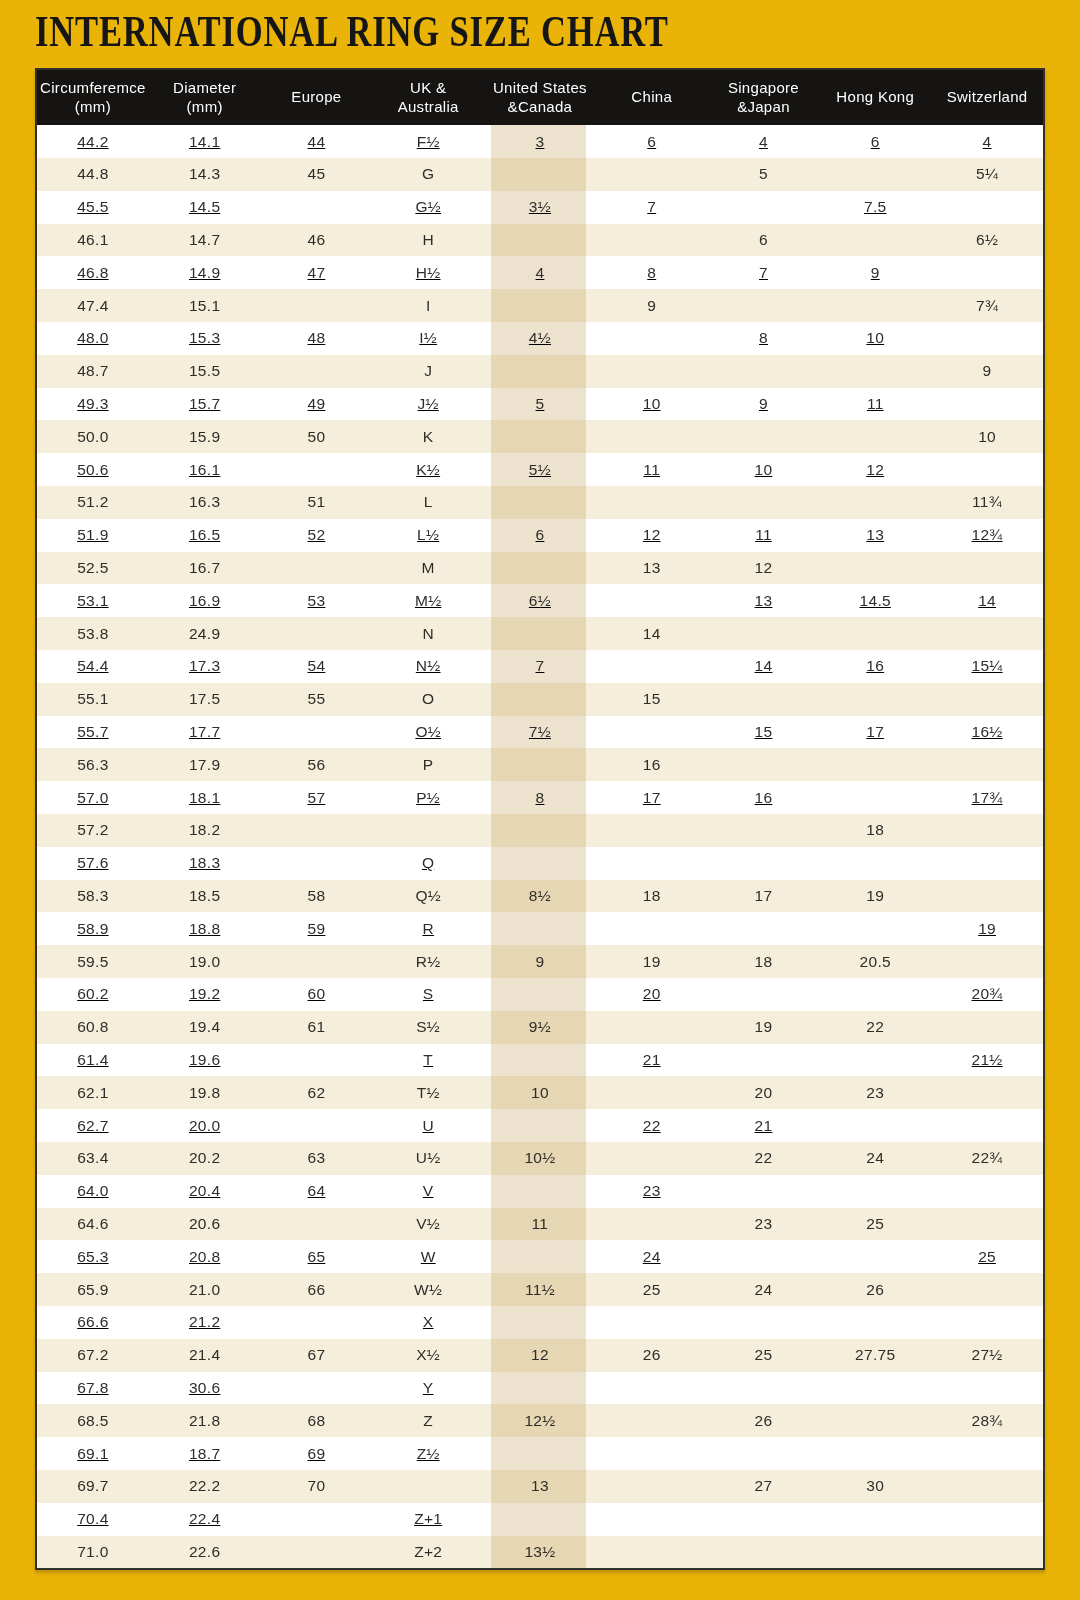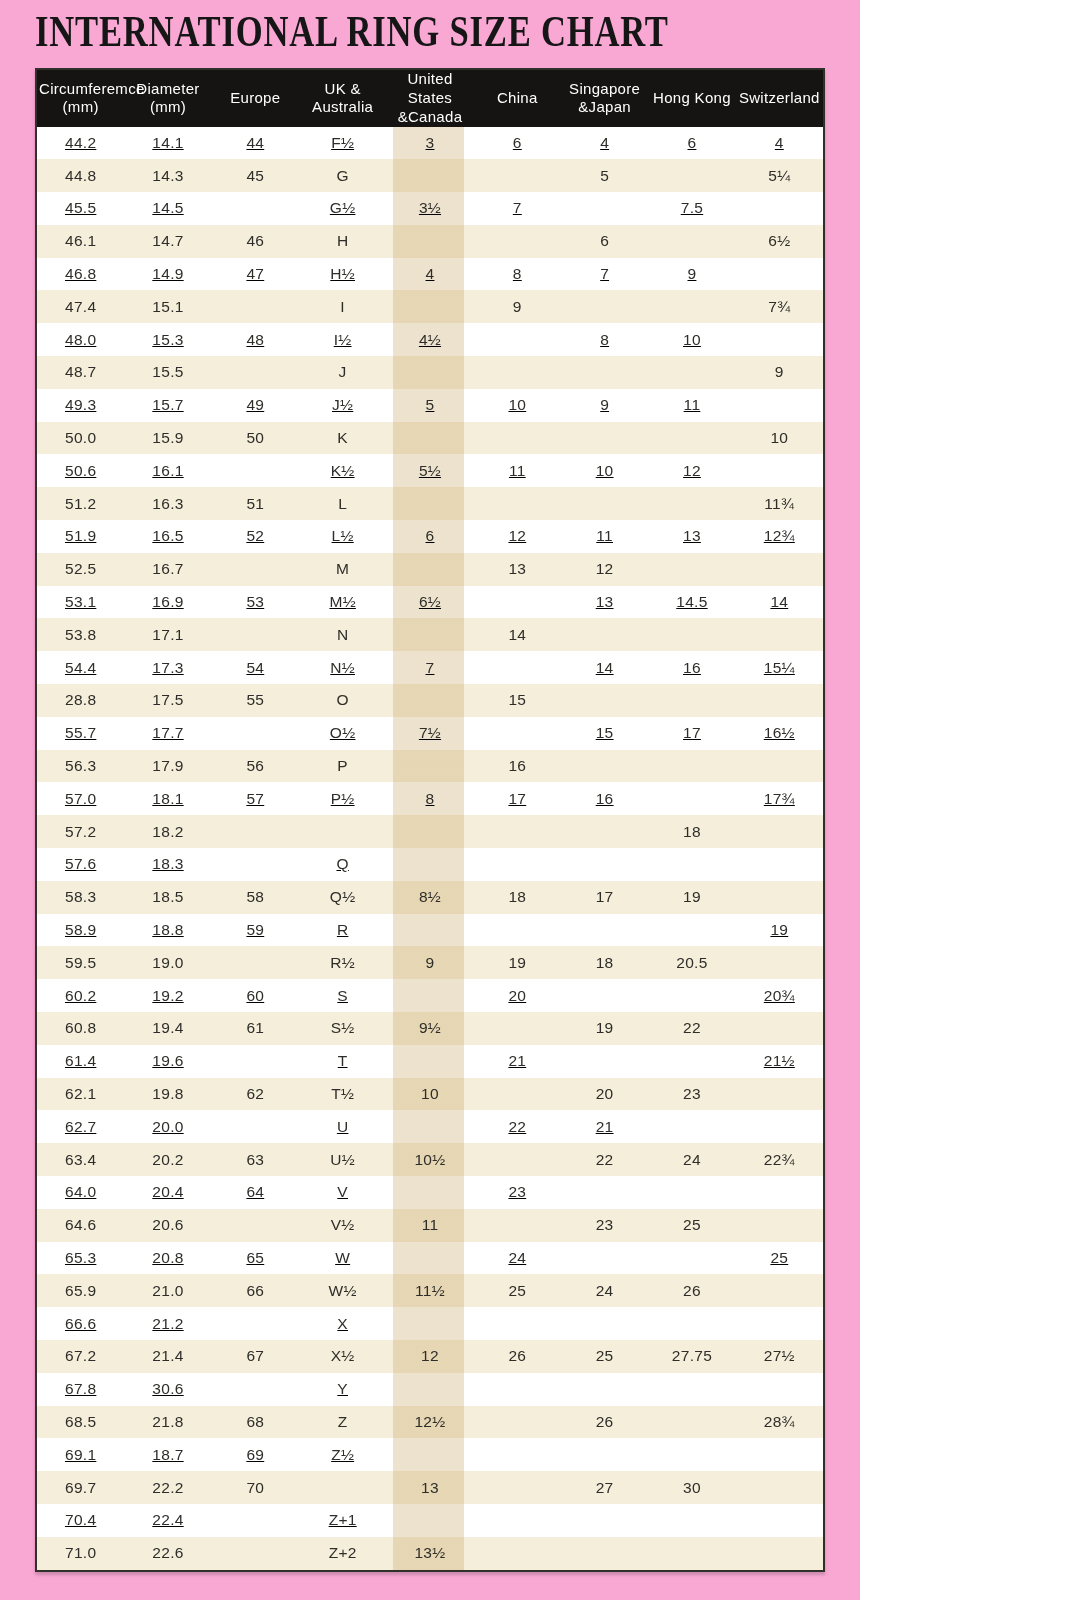--- a/index.html
+++ b/index.html
@@ -3,23 +3,23 @@
 <meta charset="utf-8">
 <style>
   html, body {
     margin: 0;
     padding: 0;
     background: #ffffff;
     font-family: "Liberation Sans", sans-serif;
   }
   .page {
     position: relative;
-    width: 860px;
+    width: 1080px;
     height: 1600px;
-    background: #f9a8d4;
+    background: #eab308;
     box-sizing: border-box;
     padding: 8px 35px 0 35px;
     overflow: hidden;
   }
   .title {
     font-family: "Liberation Serif", serif;
     font-weight: 700;
     font-size: 45px;
     line-height: 1.05;
     letter-spacing: 1px;
@@ -257,42 +257,42 @@
             <td>53</td>
             <td>M½</td>
             <td class="band">6½</td>
             <td></td>
             <td>13</td>
             <td>14.5</td>
             <td>14</td>
           </tr>
           <tr class="row-cream">
             <td>53.8</td>
-            <td>17.1</td>
+            <td>24.9</td>
             <td></td>
             <td>N</td>
             <td class="band"></td>
             <td>14</td>
             <td></td>
             <td></td>
             <td></td>
           </tr>
           <tr class="row-white">
             <td>54.4</td>
             <td>17.3</td>
             <td>54</td>
             <td>N½</td>
             <td class="band">7</td>
             <td></td>
             <td>14</td>
             <td>16</td>
             <td>15¼</td>
           </tr>
           <tr class="row-cream">
-            <td>28.8</td>
+            <td>55.1</td>
             <td>17.5</td>
             <td>55</td>
             <td>O</td>
             <td class="band"></td>
             <td>15</td>
             <td></td>
             <td></td>
             <td></td>
           </tr>
           <tr class="row-white">

